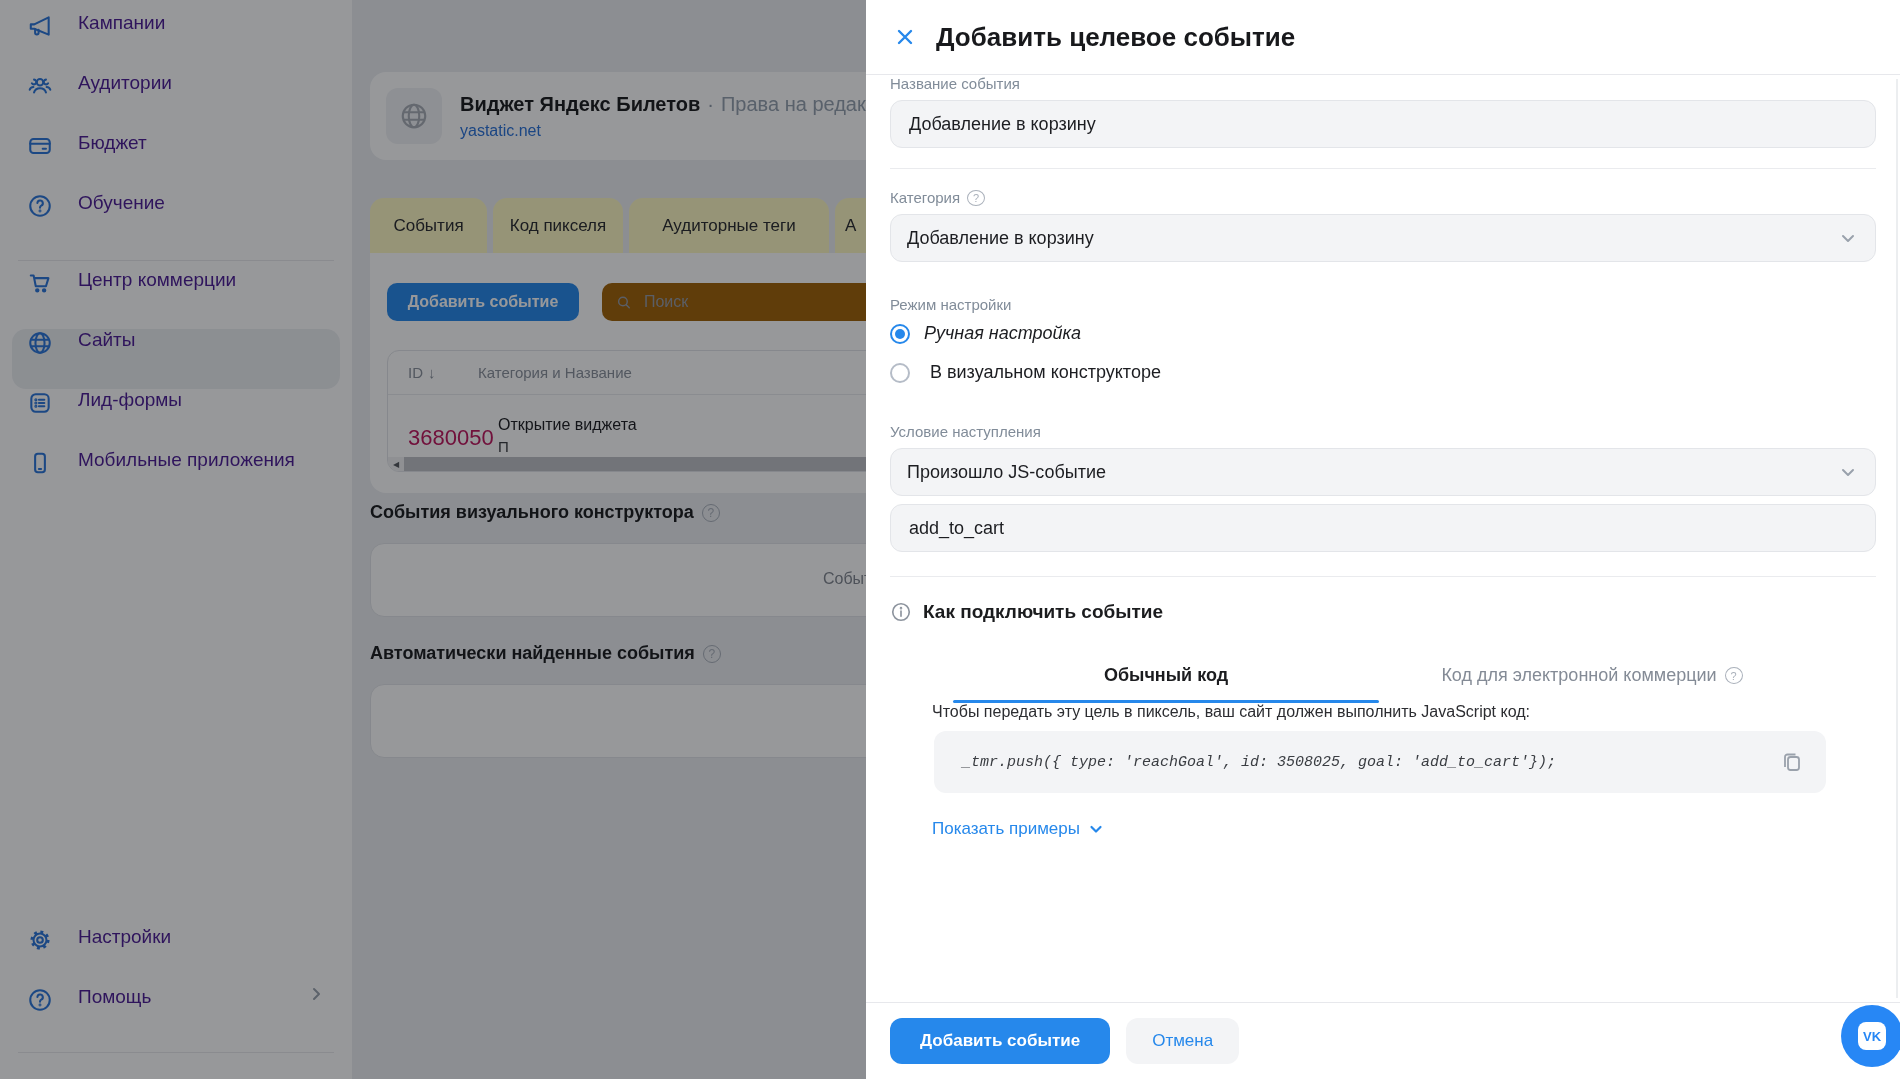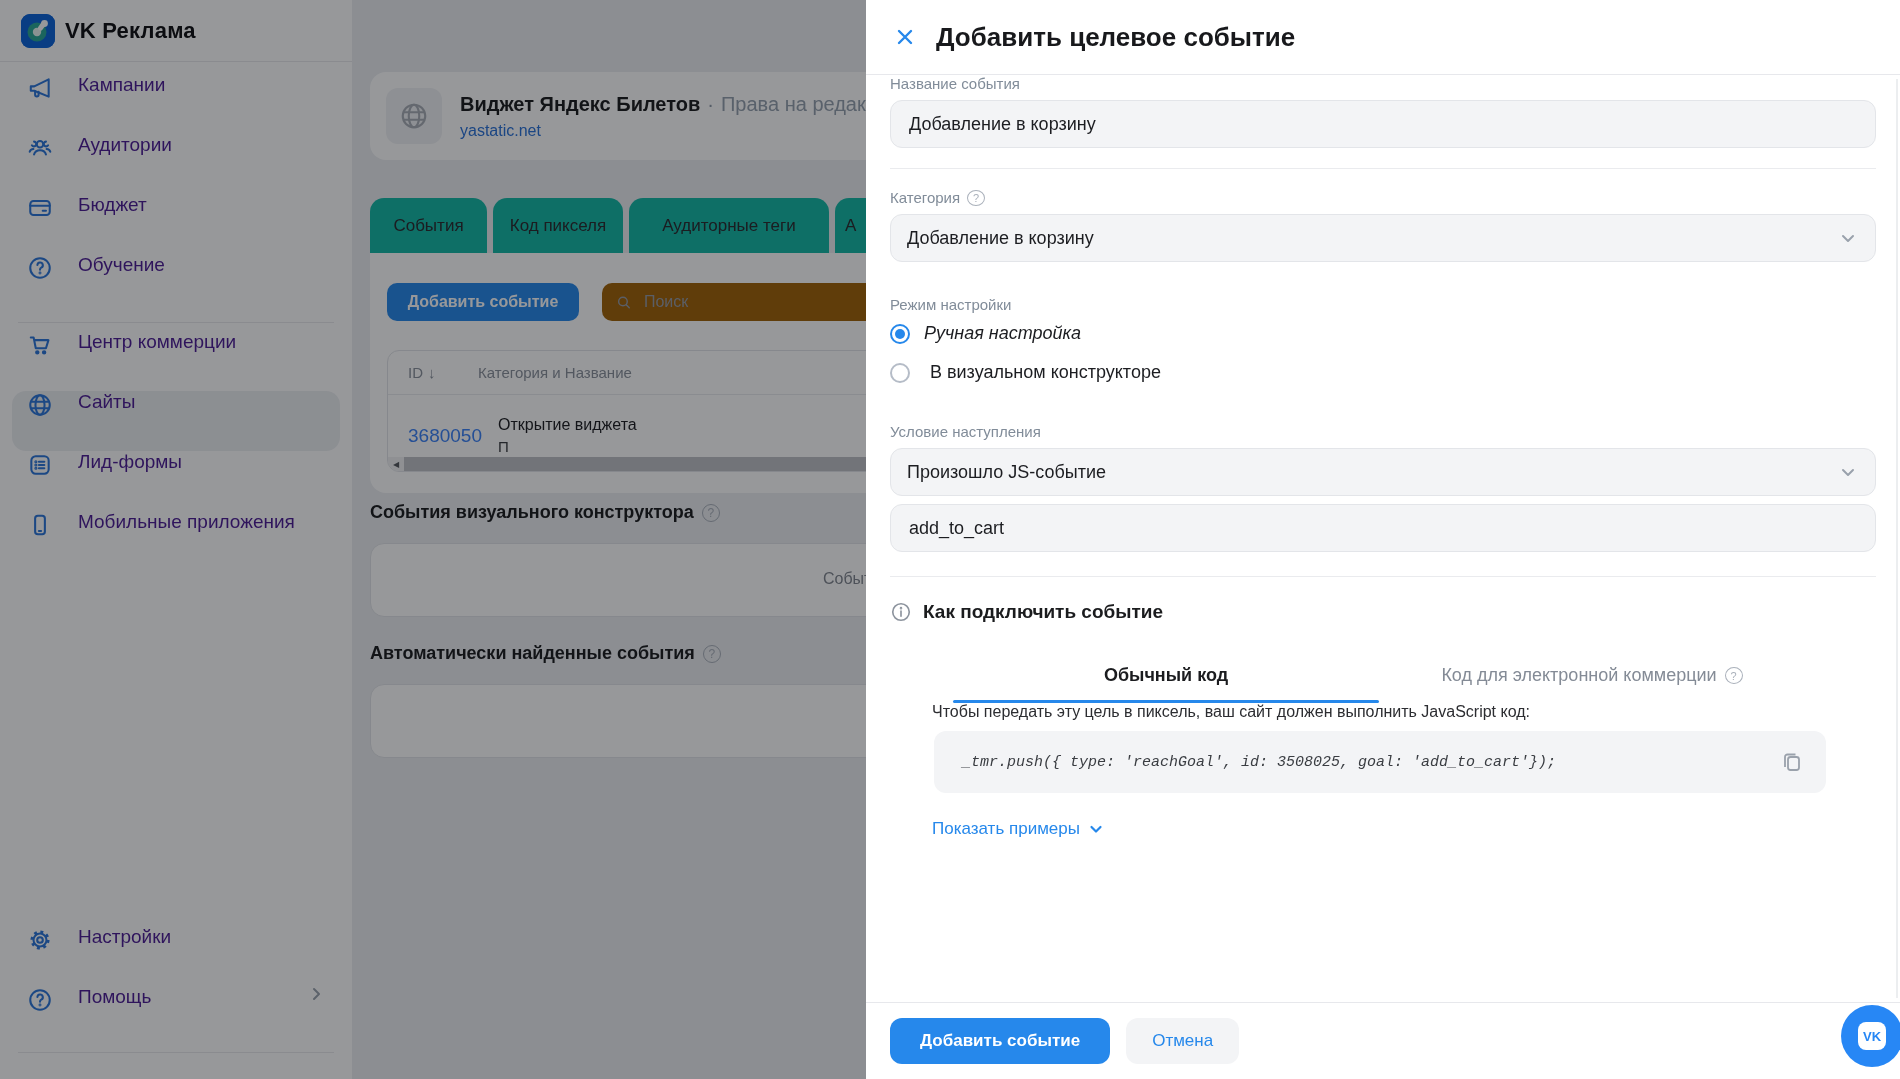--- a/index.html
+++ b/index.html
@@ -24,39 +24,39 @@
   .site-card{position:absolute;left:370px;top:72px;width:1010px;height:88px;background:#fff;border-radius:16px;
              display:flex;align-items:center;padding:0 16px;gap:18px;}
   .site-thumb{width:56px;height:56px;border-radius:12px;background:#eff1f4;display:flex;align-items:center;justify-content:center;color:#a8adb5;}
   .site-title-row{font-size:20px;white-space:nowrap;}
   .site-title-row .t1{font-weight:600;color:#1b1c1e;}
   .site-title-row .dot{color:#8e99a8;margin:0 7px;}
   .site-title-row .rights{color:#94a0ae;}
   .site-domain{font-size:16px;color:#2a72d8;margin-top:6px;cursor:pointer;}
 
   .tabs{position:absolute;left:370px;top:198px;display:flex;gap:6px;}
-  .tab{height:55px;background:#14b8a6;border-radius:14px 14px 0 0;display:flex;align-items:center;justify-content:center;
+  .tab{height:55px;background:#fef9c3;border-radius:14px 14px 0 0;display:flex;align-items:center;justify-content:center;
        font-size:17px;font-weight:500;color:#2a2b2f;cursor:pointer;white-space:nowrap;overflow:hidden;}
   .tab.w1{width:117px;}.tab.w2{width:130px;}.tab.w3{width:200px;}
   .tab.w4{width:210px;justify-content:flex-start;padding-left:10px;}
 
   .panel{position:absolute;left:370px;top:253px;width:1010px;height:240px;background:#fff;border-radius:0 16px 16px 16px;}
   .add-btn{position:absolute;left:17px;top:30px;width:192px;height:38px;border-radius:10px;background:#2688eb;color:#fff;
            font-size:16px;font-weight:600;display:flex;align-items:center;justify-content:center;border:none;cursor:pointer;}
   .search{position:absolute;left:232px;top:30px;width:430px;height:38px;border-radius:10px;background:#a16207;
           display:flex;align-items:center;gap:10px;padding:0 14px;}
   .search svg{color:#969ca6;}
   .search input{border:none;background:transparent;outline:none;font-size:16px;color:#1c1d21;width:100%;font-family:inherit;}
   .search input::placeholder{color:#969ca6;}
 
   .tbl{position:absolute;left:17px;top:97px;width:760px;height:122px;border:1px solid #e2e4e8;border-radius:12px;overflow:hidden;background:#fff;}
   .tbl-head{height:44px;display:flex;align-items:center;color:#8a919c;font-size:15px;border-bottom:1px solid #e9eaee;}
   .th-id{padding-left:20px;width:90px;display:flex;align-items:center;gap:5px;}
   .tbl-row{position:relative;height:64px;cursor:pointer;}
-  .row-id{position:absolute;left:20px;top:30px;font-size:19px;color:#3b82f6;}
+  .row-id{position:absolute;left:20px;top:30px;font-size:22px;color:#be185d;}
   .row-name{position:absolute;left:110px;top:21px;font-size:16px;color:#1c1d21;}
   .row-sub{position:absolute;left:110px;top:43px;font-size:15px;color:#3a3c40;}
   .row-more{position:absolute;right:8px;top:24px;color:#8a919c;font-size:20px;letter-spacing:1px;cursor:pointer;}
   .hscroll{position:absolute;left:0;right:0;bottom:0;height:14px;background:#f1f2f3;display:flex;}
   .hs-arrow{width:16px;height:14px;display:flex;align-items:center;justify-content:center;color:#55585e;font-size:8px;cursor:pointer;}
   .hs-thumb{flex:1;background:#c0c2c6;cursor:pointer;}
 
   .sec-label{position:absolute;left:370px;font-size:18px;font-weight:600;display:flex;align-items:center;gap:8px;color:#1b1c1e;}
   .sec1{top:502px;}.sec2{top:643px;}
   .help-circ{width:18px;height:18px;border:1.5px solid #aab1bb;border-radius:50%;color:#aab1bb;font-size:12px;font-weight:400;
@@ -118,32 +118,20 @@
        display:flex;align-items:center;justify-content:center;border:none;cursor:pointer;}
   .fab-inner{width:28px;height:28px;border-radius:8px;background:#fff;color:#2787f5;font-weight:700;font-size:13px;
              display:flex;align-items:center;justify-content:center;}
 </style>
 </head>
 <body>
 
 <div class="stage">
 
   <aside class="sidebar">
-    <div class="logo-row">
-      <div class="logo-badge">
-        <svg width="34" height="34" viewBox="0 0 34 34">
-          <rect x="0" y="0" width="34" height="34" rx="9" fill="#0b63d8"></rect>
-          <circle cx="16" cy="18" r="9.5" fill="#2aa797"></circle>
-          <circle cx="16" cy="18" r="4.2" fill="#e9f5f2"></circle>
-          <rect x="18.5" y="7" width="5" height="10" rx="2.5" transform="rotate(35 21 12)" fill="#fff"></rect>
-          <circle cx="23.5" cy="9.5" r="3.4" fill="#fff"></circle>
-        </svg>
-      </div>
-      <div class="brand">VK Реклама</div>
-    </div>
 
     <nav class="nav">
       <div class="nav-item">
         <span class="nicon">
           <svg width="26" height="26" viewBox="0 0 24 24" fill="none" stroke="currentColor" stroke-width="1.9" stroke-linejoin="round" stroke-linecap="round">
             <path d="M3.5 10.5v4h3.2L20 20V4L6.7 10.5H3.5z"></path>
               <path d="M7.5 15v3.2a1.6 1.6 0 0 0 3.2 0V15.6"></path>
           </svg>
         </span>
         <span>Кампании</span>

